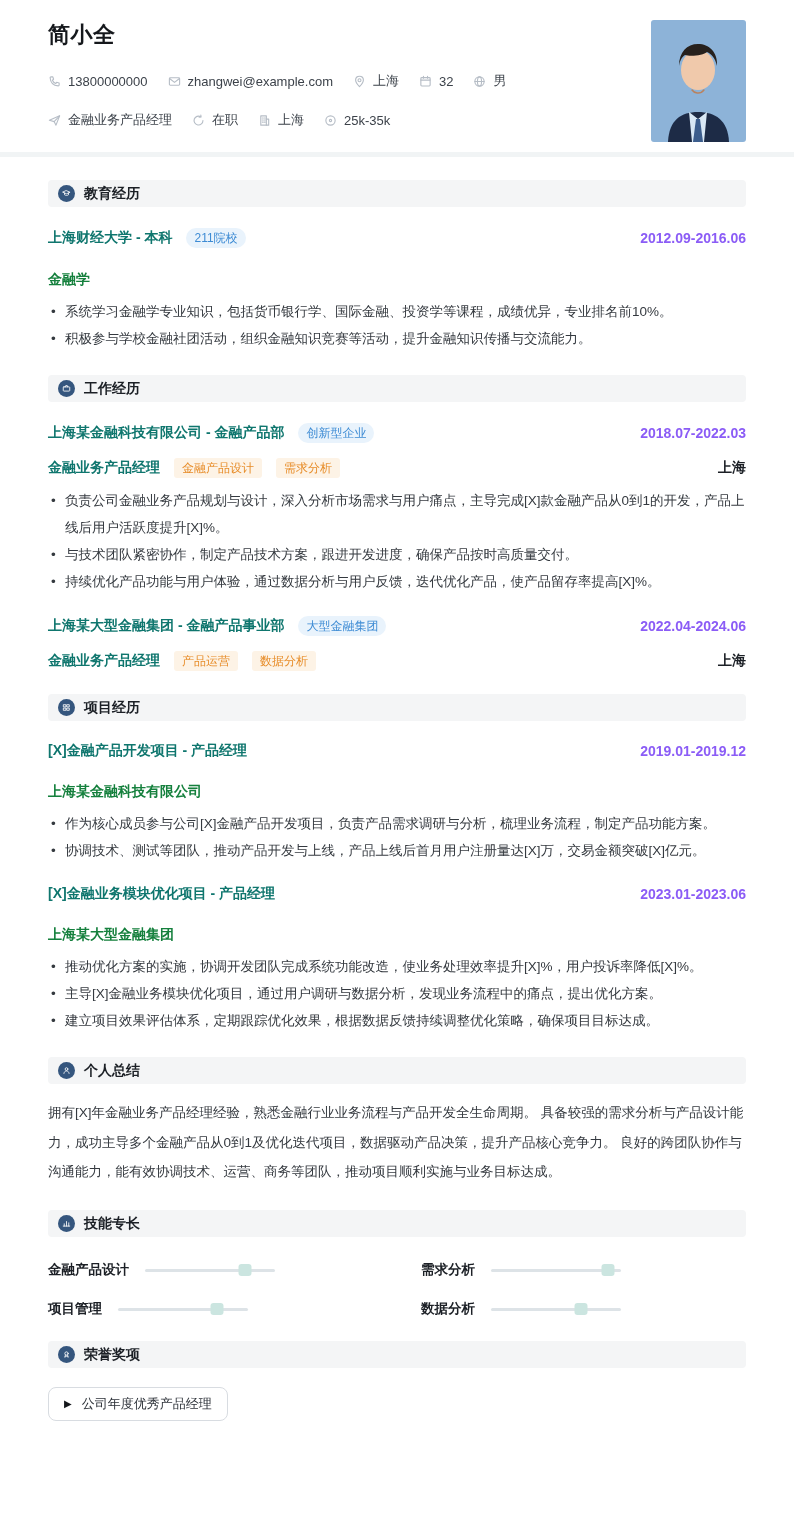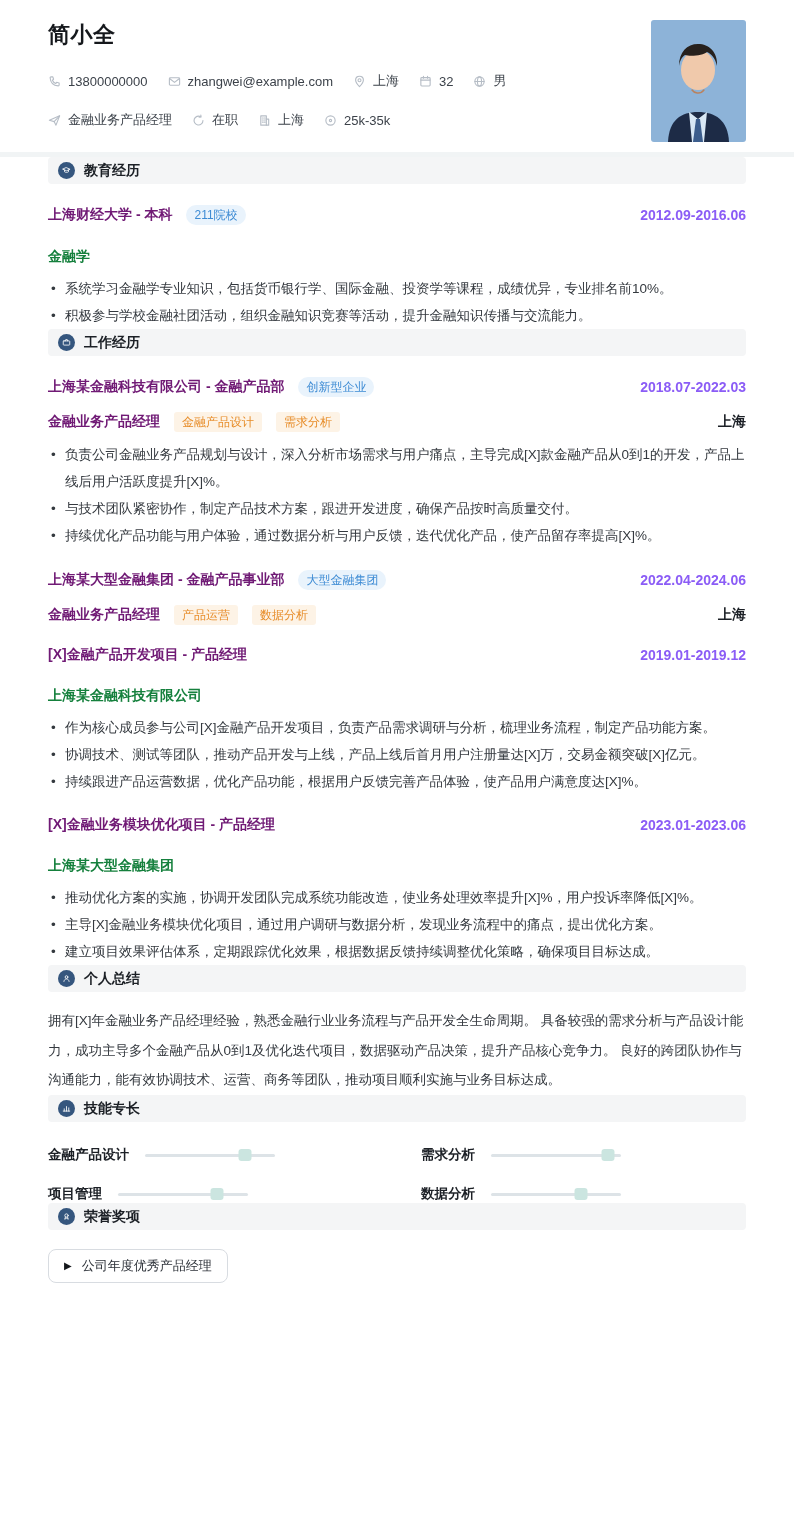--- a/index.html
+++ b/index.html
@@ -10,29 +10,29 @@
   .name{font-size:22px;font-weight:700;color:#15181c;margin:0 0 22px 0;letter-spacing:.5px;}
   .contact-row{display:flex;align-items:center;gap:20px;font-size:13px;color:#3c424a;margin-bottom:15px;margin-top:21px;}
   .c-item{display:flex;align-items:center;gap:7px;white-space:nowrap;}
   .c-item svg{width:13px;height:13px;display:block;}
   .gicon{stroke:#b6bdc6;fill:none;stroke-width:1.2;stroke-linecap:round;stroke-linejoin:round;}
   .photo{width:95px;height:122px;border-radius:3px;overflow:hidden;flex-shrink:0;}
   .top-divider{height:5px;background:#f1f4f5;}
   
   .content{padding:0 48px 24px 48px;}
   .section-bar{display:flex;align-items:center;height:27px;background:#f4f5f6;border-radius:4px;
-               padding-left:10px;text-align:right;}
+               padding-left:10px;margin-top:23px;text-align:right;}
   .section-icon{width:17px;height:17px;border-radius:50%;background:#35567e;display:flex;
                 align-items:center;justify-content:center;flex-shrink:0;}
   .section-icon svg{width:11px;height:11px;display:block;}
   .wicon{stroke:#ffffff;fill:none;stroke-width:1.3;stroke-linecap:round;stroke-linejoin:round;}
   .section-title{margin-left:9px;font-size:14px;font-weight:700;color:#1c2026;}
   .entry-row{display:flex;align-items:center;margin-top:21px;}
   .entry-row2{display:flex;align-items:center;margin-top:15px;}
-  .entry-title{font-size:14px;font-weight:700;color:#701a75;}
+  .entry-title{font-size:14px;font-weight:700;color:#0f766e;}
   .badge{margin-left:14px;font-size:12px;line-height:1;padding:4px 8px;border-radius:10px;
          background:#e9f3fc;color:#3d8bd4;}
   .tag{margin-left:14px;font-size:12px;line-height:1;padding:4px 8px;border-radius:3px;
        background:#fdf3e6;color:#e78c28;}
   .date{margin-left:auto;font-size:14px;font-weight:700;color:#8b5cf6;white-space:nowrap;}
   .loc{margin-left:auto;font-size:14px;font-weight:700;color:#1c2026;}
   .sub-bold{font-size:14px;font-weight:700;color:#15803d;margin-top:23px;}
   ul.bullets{list-style:none;margin:9px 0 0 0;padding:0;}
   ul.bullets li{position:relative;padding-left:17px;font-size:13.5px;line-height:2.0;color:#34393f;}
   ul.bullets li::before{content:"•";position:absolute;left:3px;top:0;color:#34393f;}
@@ -207,31 +207,41 @@
       </div>
       <div class="entry-row2">
         <span class="entry-title">金融业务产品经理</span>
         <span class="tag">产品运营</span>
         <span class="tag">数据分析</span>
         <span class="loc">上海</span>
       </div>
     </div>
 
     
+    <div class="section-bar">
+      <span class="section-icon">
+        <svg viewBox="0 0 17 17">
+            <rect class="wicon" x="4.2" y="4.2" width="3.4" height="3.4"></rect>
+            <rect class="wicon" x="9.4" y="4.2" width="3.4" height="3.4"></rect>
+            <rect class="wicon" x="4.2" y="9.4" width="3.4" height="3.4"></rect>
+            <rect class="wicon" x="9.4" y="9.4" width="3.4" height="3.4"></rect>
+          </svg>
+      </span>
+      <span class="section-title">项目经历</span>
+    </div>
 
     <div>
       <div class="entry-row">
         <span class="entry-title">[X]金融产品开发项目 - 产品经理</span>
         <span class="date">2019.01-2019.12</span>
       </div>
       <div class="sub-bold">上海某金融科技有限公司</div>
       <ul class="bullets">
         <li>作为核心成员参与公司[X]金融产品开发项目，负责产品需求调研与分析，梳理业务流程，制定产品功能方案。</li>
         <li>协调技术、测试等团队，推动产品开发与上线，产品上线后首月用户注册量达[X]万，交易金额突破[X]亿元。</li>
-        <li>持续跟进产品运营数据，优化产品功能，根据用户反馈完善产品体验，使产品用户满意度达[X]%。</li>
       </ul>
     </div>
 
     <div>
       <div class="entry-row">
         <span class="entry-title">[X]金融业务模块优化项目 - 产品经理</span>
         <span class="date">2023.01-2023.06</span>
       </div>
       <div class="sub-bold">上海某大型金融集团</div>
       <ul class="bullets">

